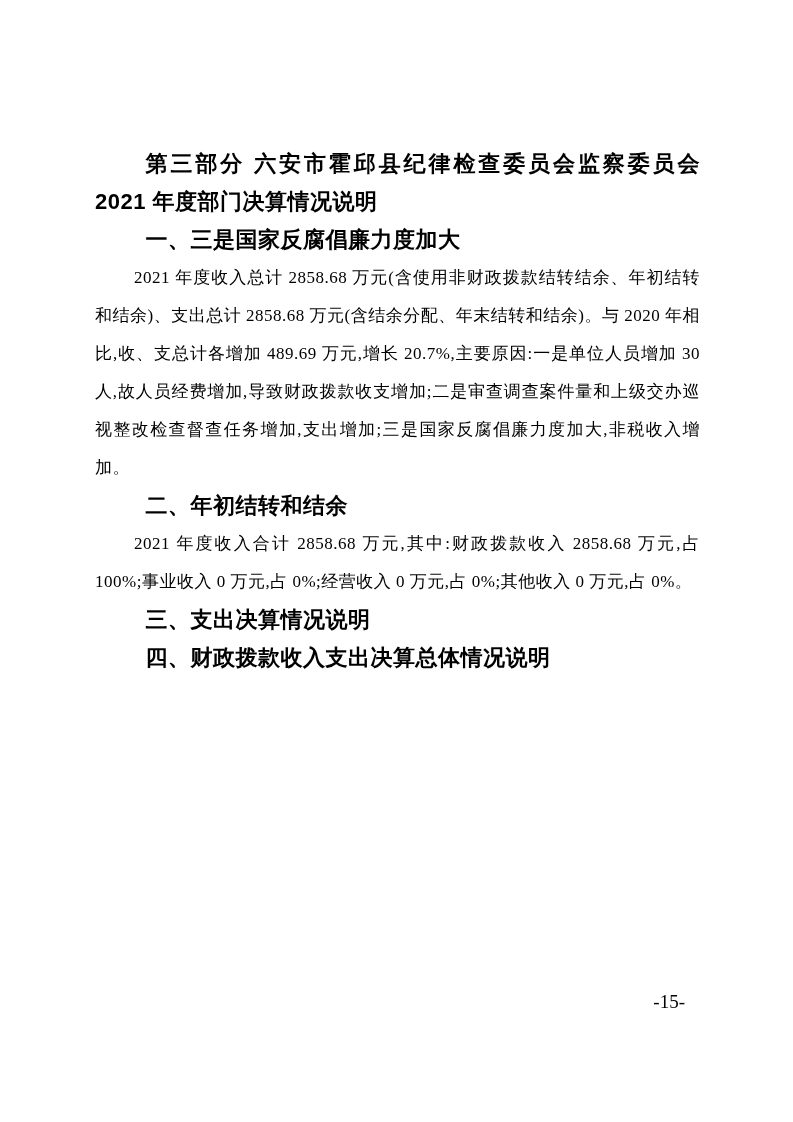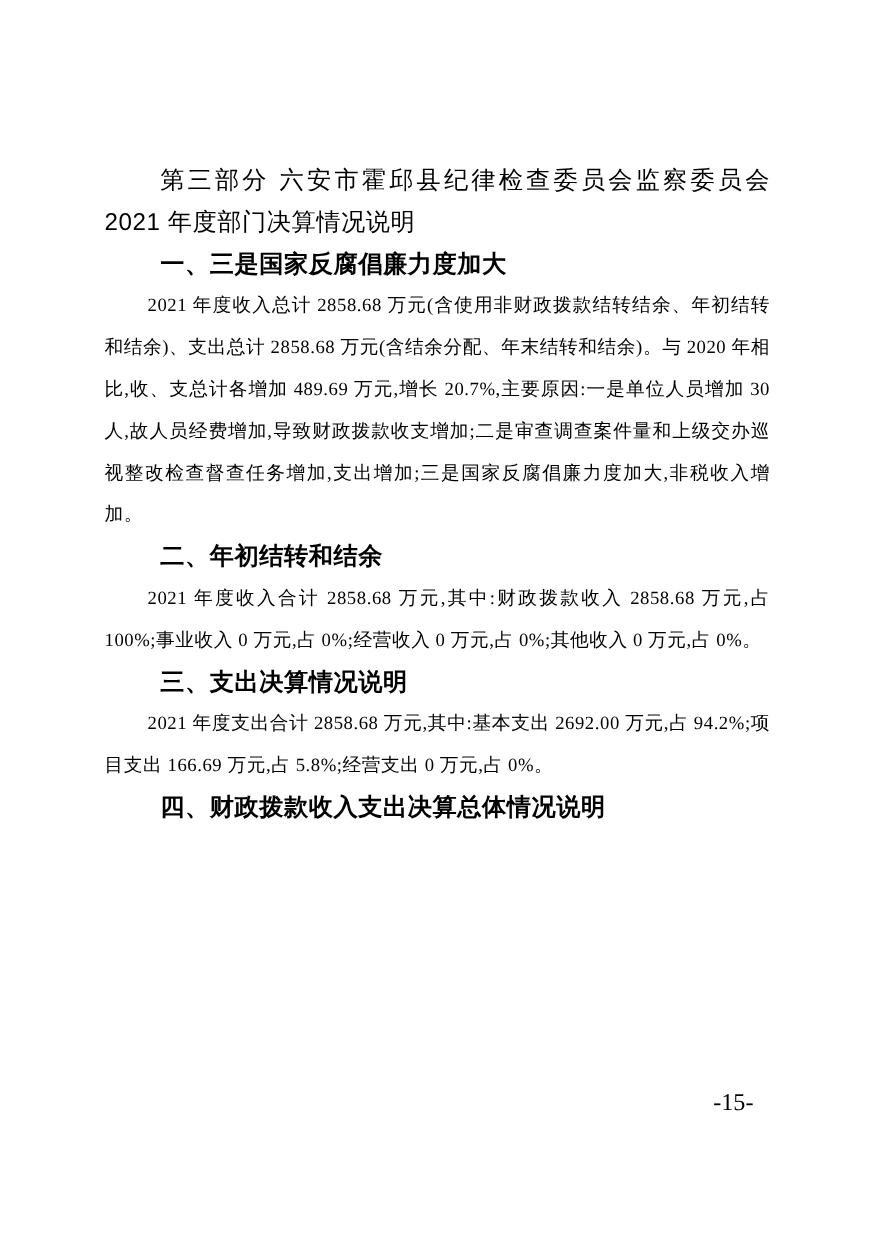--- a/index.html
+++ b/index.html
@@ -12,21 +12,21 @@
     width: 793px;
     height: 1122px;
     background: #ffffff;
     color: #000000;
     box-sizing: border-box;
     padding: 145px 93px 0 95px;
     overflow: hidden;
   }
   .doc-title {
     font-family: "Liberation Sans", "DejaVu Sans", sans-serif;
-    font-weight: 400;
+    font-weight: 700;
     font-size: 22px;
     line-height: 38px;
     text-indent: 2.3em;
     text-align: justify;
     margin: 0;
     letter-spacing: 0.5px;
   }
   .section-heading {
     font-family: "Liberation Sans", "DejaVu Sans", sans-serif;
     font-weight: 700;
@@ -44,39 +44,38 @@
     text-indent: 2.3em;
     text-align: justify;
     margin: 0;
     letter-spacing: 0.5px;
   }
   .page-number {
     position: absolute;
     top: 990px;
     right: 108px;
     font-family: "Liberation Serif", "DejaVu Serif", serif;
-    font-size: 22px;
+    font-size: 19px;
     line-height: 24px;
     color: #000000;
     text-align: right;
   }
 </style>
 </head>
 <body>
 
 <div class="page">
 
   <h1 class="doc-title">第三部分 六安市霍邱县纪律检查委员会监察委员会 2021 年度部门决算情况说明</h1>
 
   <h2 class="section-heading">一、三是国家反腐倡廉力度加大</h2>
   <p class="section-body">2021 年度收入总计 2858.68 万元(含使用非财政拨款结转结余、年初结转和结余)、支出总计 2858.68 万元(含结余分配、年末结转和结余)。与 2020 年相比,收、支总计各增加 489.69 万元,增长 20.7%,主要原因:一是单位人员增加 30 人,故人员经费增加,导致财政拨款收支增加;二是审查调查案件量和上级交办巡视整改检查督查任务增加,支出增加;三是国家反腐倡廉力度加大,非税收入增加。</p>
 
   <h2 class="section-heading">二、年初结转和结余</h2>
   <p class="section-body">2021 年度收入合计 2858.68 万元,其中:财政拨款收入 2858.68 万元,占 100%;事业收入 0 万元,占 0%;经营收入 0 万元,占 0%;其他收入 0 万元,占 0%。</p>
 
   <h2 class="section-heading">三、支出决算情况说明</h2>
-  <p class="section-body">2021 年度支出合计 2858.68 万元,其中:基本支出 2692.00 万元,占 94.2%;项目支出 166.69 万元,占 5.8%;经营支出 0 万元,占 0%。</p>
 
   <h2 class="section-heading">四、财政拨款收入支出决算总体情况说明</h2>
 
   <div class="page-number">-15-</div>
 
 </div>
 
 </body></html>

